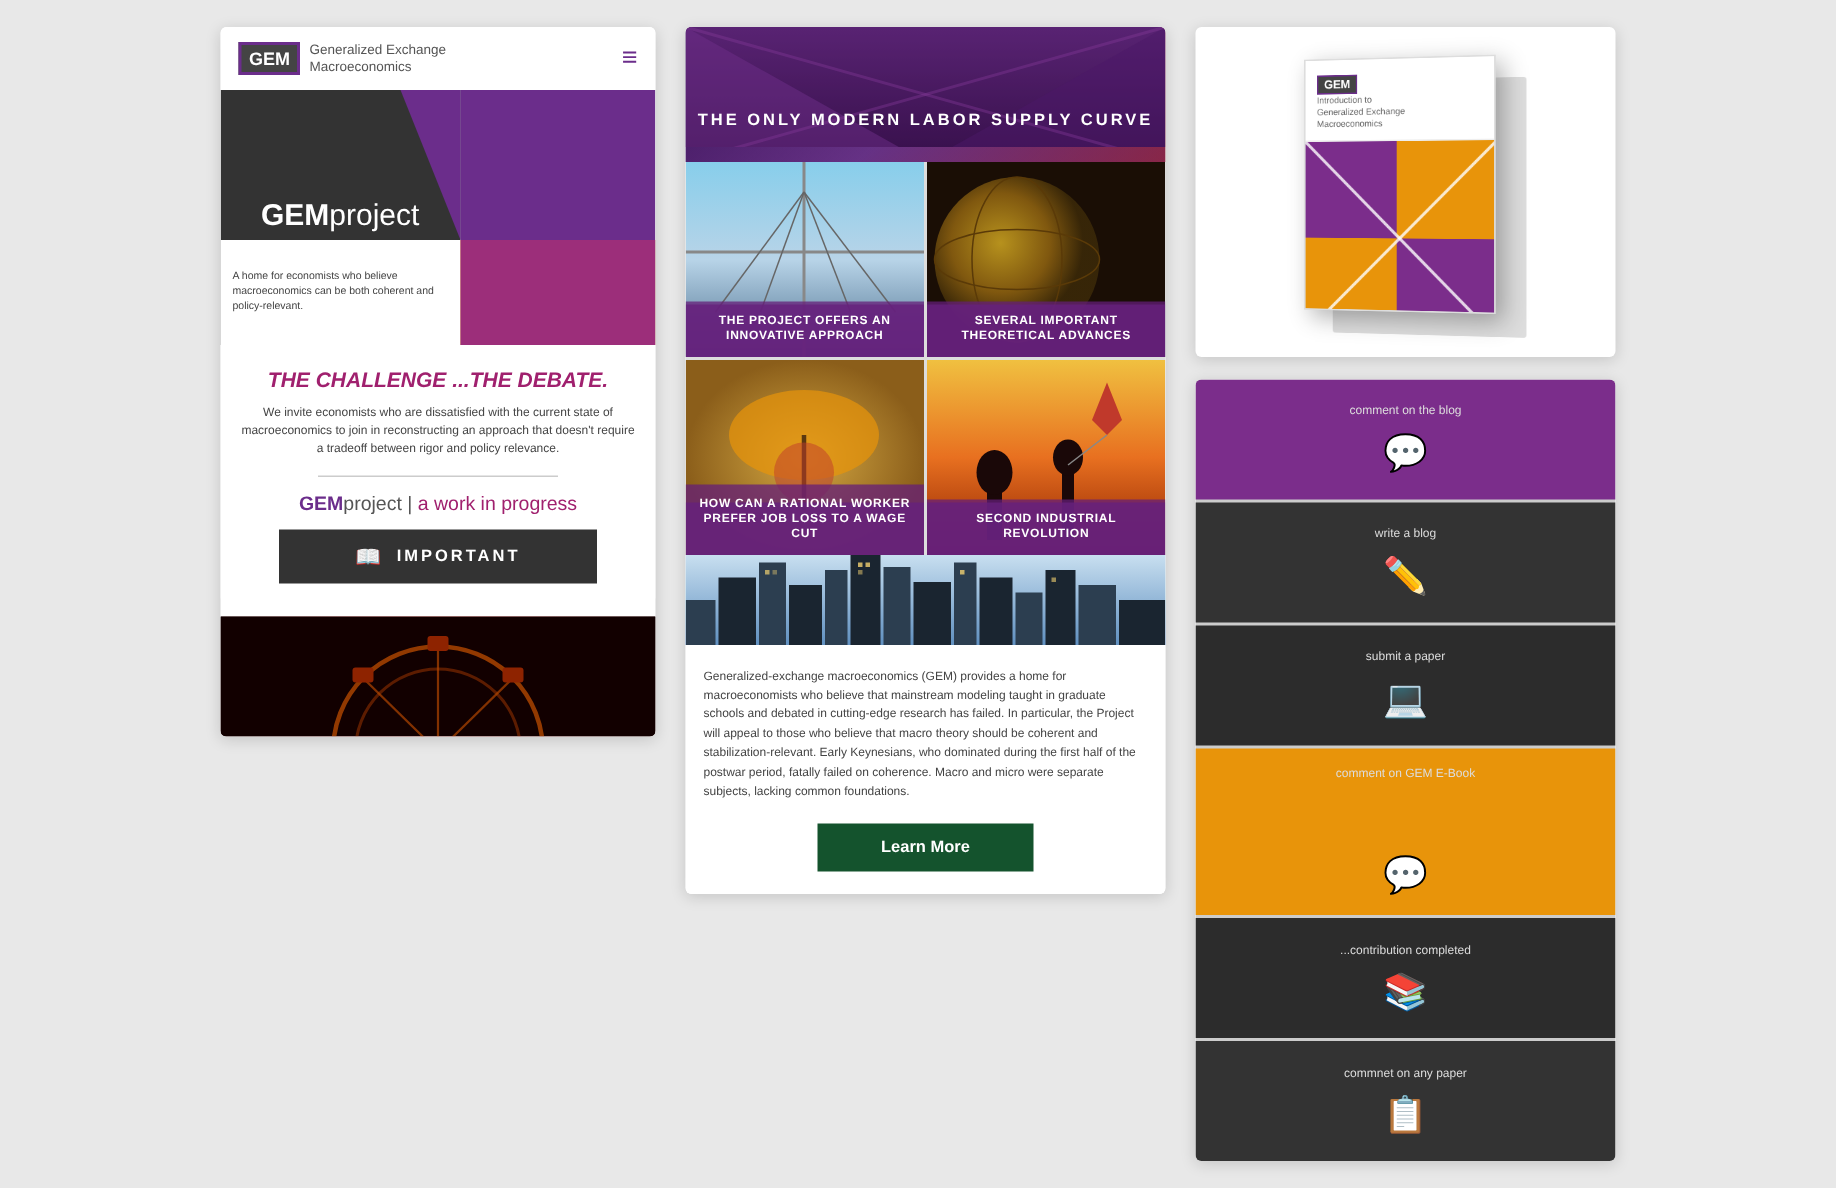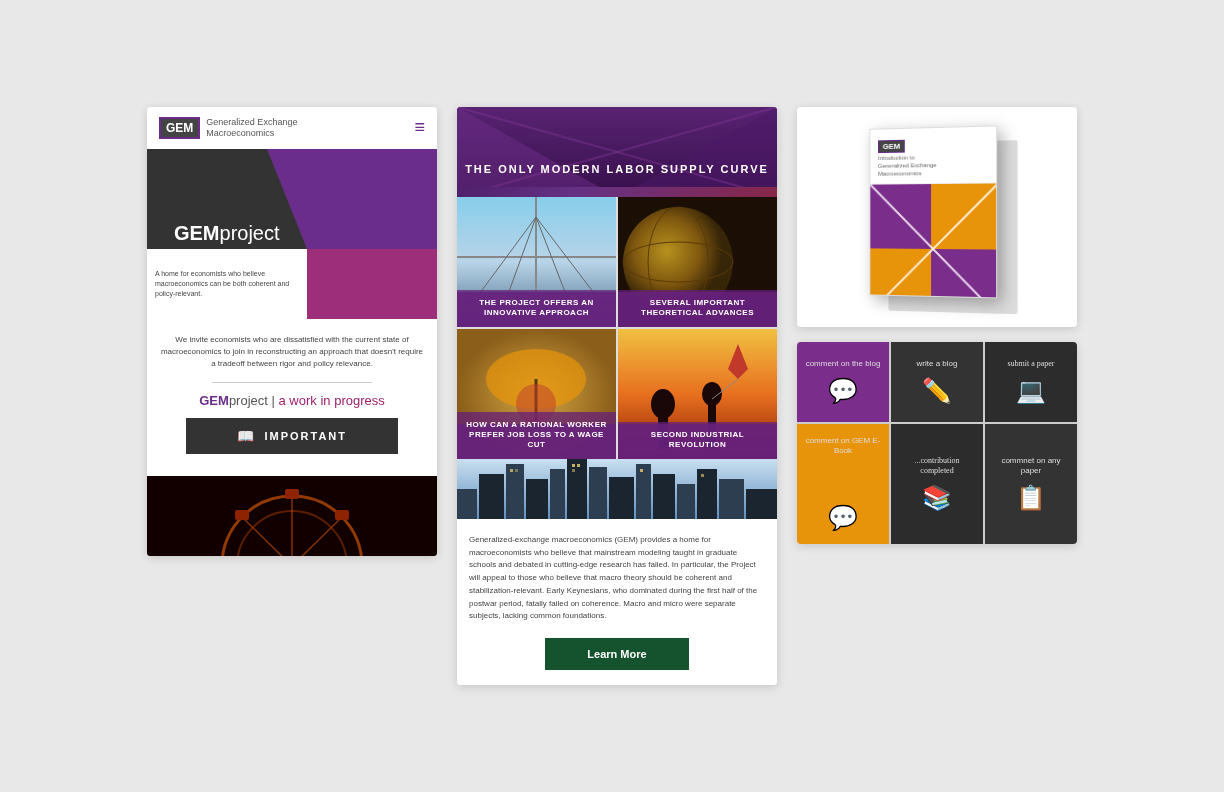--- a/index.html
+++ b/index.html
@@ -293,21 +293,21 @@
 
     
     .actions-panel {
       background: white;
       border-radius: 4px;
       box-shadow: 0 2px 10px rgba(0,0,0,0.15);
       overflow: hidden;
     }
     .actions-grid {
       display: grid;
-      grid-template-columns: 1fr 1fr 1fr;
+      grid-template-columns: 1fr;
       gap: 2px;
       background: #ccc;
     }
     .action-cell {
       padding: 12px 8px;
       display: flex;
       flex-direction: column;
       align-items: center;
       justify-content: center;
       gap: 8px;
@@ -318,21 +318,21 @@
       color: #ddd;
       text-align: center;
       line-height: 1.3;
     }
     .action-icon {
       font-size: 24px;
       color: white;
     }
     .cell-purple { background: #7b2d8b; }
     .cell-dark { background: #333; }
-    .cell-dark2 { background: #2c2c2c; font-family: Liberation Serif, serif; }
+    .cell-dark2 { background: #2c2c2c; }
     .cell-orange { background: #e8940a; gap: 48px; }
   </style>
 </head>
 <body>
 
 <div class="main-container">
 
   <div class="panel-phone">
 
     <div class="phone-header">
@@ -365,20 +365,21 @@
 
       <div style="position:absolute; bottom:0; left:55%; width:45%; height:70px; background:#9c2e7a; display:flex; align-items:center; padding:6px; z-index:2;">
       </div>
 
       <div style="position:absolute; bottom:0; left:0; width:55%; height:70px; background:white; display:flex; align-items:center; padding:8px; z-index:1;">
         <p style="font-size:7px; color:#444; line-height:1.4;">A home for economists who believe macroeconomics can be both coherent and policy-relevant.</p>
       </div>
     </div>
 
     <div class="phone-challenge">
+      <div class="challenge-title">THE CHALLENGE ...THE DEBATE.</div>
       <p class="challenge-text">We invite economists who are dissatisfied with the current state of macroeconomics to join in reconstructing an approach that doesn't require a tradeoff between rigor and policy relevance.</p>
       <hr class="divider-line">
       <div class="gem-link">
         <span class="gem-part">GEM</span><span>project</span><span> | </span><span class="link-part">a work in progress</span>
       </div>
       <button class="contribute-btn">
         <span class="book-icon">📖</span>
         <span>IMPORTANT</span>
       </button>
     </div>

